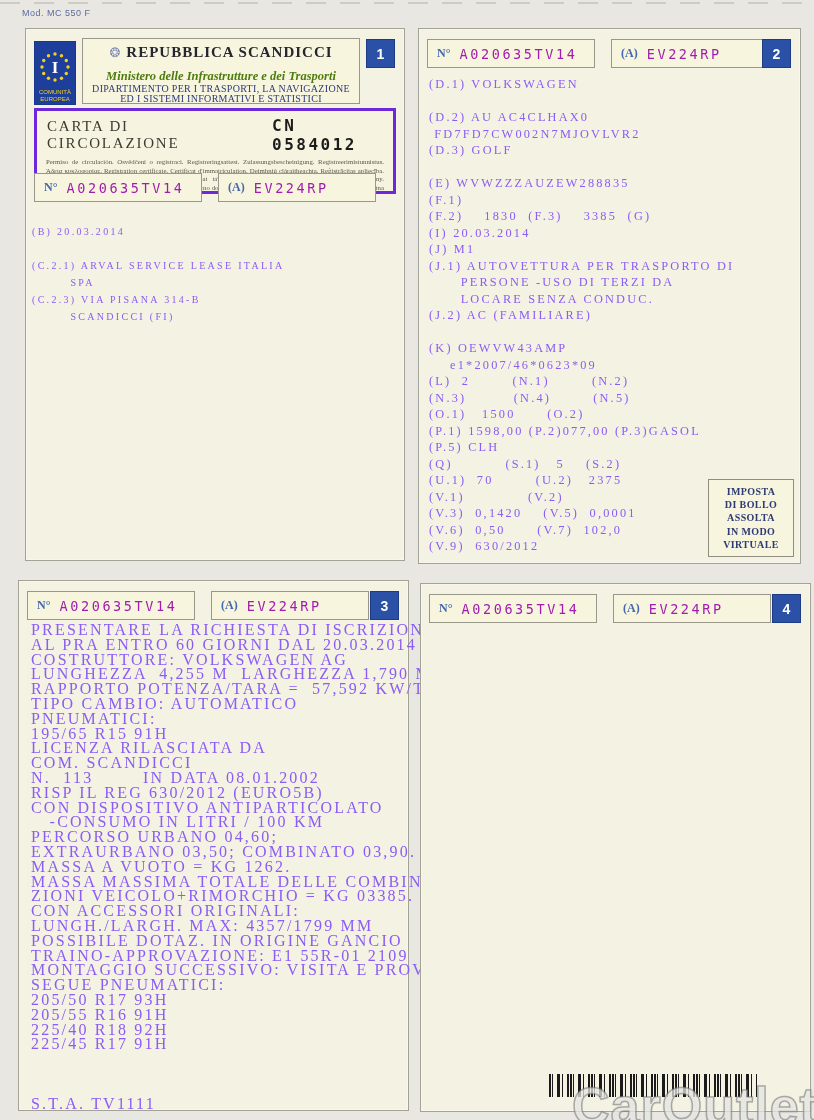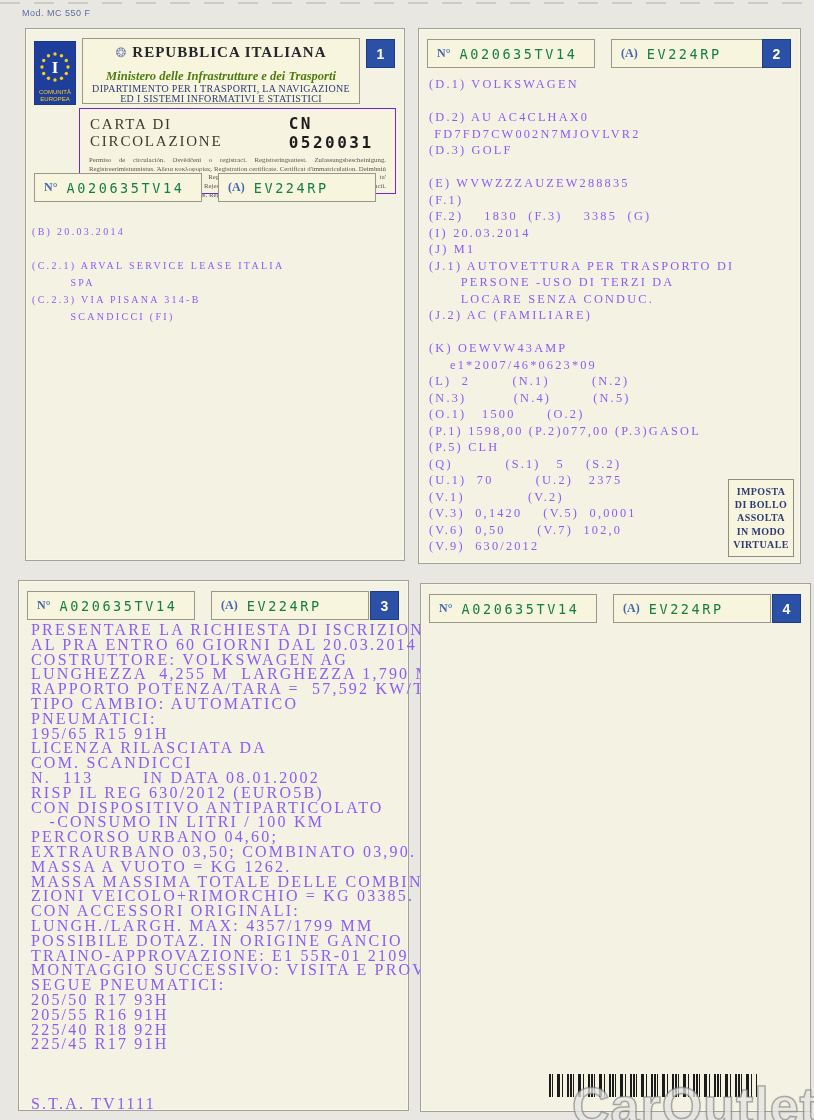--- a/index.html
+++ b/index.html
@@ -55,21 +55,21 @@
     font-family:"Liberation Serif", serif; font-style:italic; font-weight:bold;
     font-size:12.5px; color:#4d7c0f; margin-top:8px;
   }
   .gov-dept {
     font-family:"Liberation Serif", serif;
     font-size:10px; color:#2a3a7a; line-height:9.6px; letter-spacing:.3px;
     white-space:pre-line;
   }
   .doc-box {
     position:absolute; left:8px; right:8px; top:79px; height:86px;
-    background:#f6f4e0; border:1px solid #6d28d9;margin-left:45px;
+    background:#f6f4e0; border:3px solid #6d28d9;
   }
   .doc-title-row {
     display:flex; align-items:baseline; gap:24px; padding:5px 10px 3px 10px;
   }
   .doc-title {
     font-family:"Liberation Serif", serif; font-size:15px;
     color:#3b3b33; letter-spacing:1.8px;
   }
   .doc-number {
     font-family:"DejaVu Sans Mono", monospace; font-weight:bold;
@@ -88,35 +88,35 @@
     display:flex; align-items:center; padding:0 9px;
   }
   .n-box { width:168px; }
   .a-box { width:158px; }
   .na-label {
     font-family:"Liberation Serif", serif; font-weight:bold;
     font-size:12px; color:#4467ae;
   }
   .na-value {
     font-family:"DejaVu Sans Mono", monospace;
-    font-size:13.5px; color:#15803d; letter-spacing:2.6px; margin-left:9px;
+    font-size:13.5px; color:#a21caf; letter-spacing:2.6px; margin-left:9px;
   }
 
   .mono-body {
     position:absolute;
     font-family:Liberation Serif, serif;
     color:#8b5cf6;
     white-space:pre;
   }
   #body1 { left:6px; top:194px; font-size:10px; letter-spacing:2.3px; line-height:17px; }
   #body2 { left:10px; top:47px;  font-size:12.3px; letter-spacing:2.2px; line-height:16.5px; }
   #body3 { left:12px; top:42px;  font-size:16px; letter-spacing:2.2px; line-height:14.8px; }
 
   .stamp-box {
-    position:absolute; right:6px; top:450px; width:66px; height:78px;
+    position:absolute; right:6px; top:450px; width:86px; height:78px;
     background:#f7f5dd; border:1px solid #8e8d80;
     font-family:"Liberation Serif", serif; font-weight:bold;
     font-size:10px; line-height:13.2px; color:#2d3a74;
     text-align:center; padding-top:5px; letter-spacing:.4px;
     white-space:pre-line;
   }
 
   .barcode {
     position:absolute; left:128px; top:490px; width:208px; height:23px;
     background:
@@ -161,33 +161,33 @@
       <circle cx="14.5" cy="14.7" r="1.7" fill="#f7d117"></circle>
       <text x="21" y="32" font-size="17" font-weight="bold" fill="#ffffff" text-anchor="middle" font-family="Liberation Serif, serif">I</text>
       <text x="21" y="53" font-size="6" fill="#f7d117" text-anchor="middle" font-family="Liberation Sans, sans-serif">COMUNITÀ</text>
       <text x="21" y="60" font-size="6" fill="#f7d117" text-anchor="middle" font-family="Liberation Sans, sans-serif">EUROPEA</text>
     </svg>
   </div>
 
   <div class="gov-box">
     <div class="gov-title">
       <span class="emblem">❂</span>
-      <span>REPUBBLICA ITALIANA</span>
+      <span>REPUBBLICA SCANDICCI</span>
     </div>
     <div class="gov-ministry">Ministero delle Infrastrutture e dei Trasporti</div>
     <div class="gov-dept">DIPARTIMENTO PER I TRASPORTI, LA NAVIGAZIONE
 ED I SISTEMI INFORMATIVI E STATISTICI</div>
   </div>
 
   <div class="badge">1</div>
 
   <div class="doc-box">
     <div class="doc-title-row">
       <span class="doc-title">CARTA DI CIRCOLAZIONE</span>
-      <span class="doc-number">CN 0520031</span>
+      <span class="doc-number">CN 0584012</span>
     </div>
     <div class="fine-print">Permiso de circulación. Osvědčení o registraci. Registreringsattest. Zulassungsbescheinigung. Registreerimistunnistus. Άδεια κυκλοφορίας. Registration certificate. Certificat d'immatriculation. Deimhniú cláraitheachta. Reģistrācijas apliecība. Registracijos liudijimas. Forgalmi engedély. Ċertifikat ta' Reġistrazzjoni. Kentekenbewijs. Dowód Rejestracyjny. Certificado de matrícula. Osvedčenie o evidencii. Prometno dovoljenje. Rekisteröintitodistus. Registreringsbevis. Prometna dozvola.</div>
   </div>
 
   <div class="na-row">
     <div class="na-box n-box">
       <span class="na-label">N°</span>
       <span class="na-value">A020635TV14</span>
     </div>
     <div class="na-box a-box">

